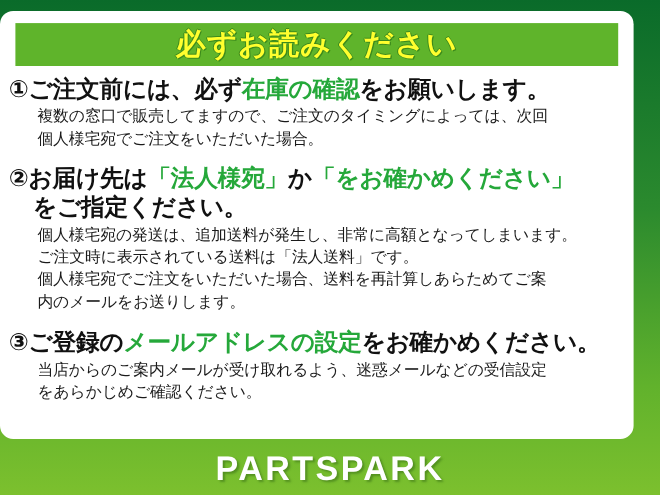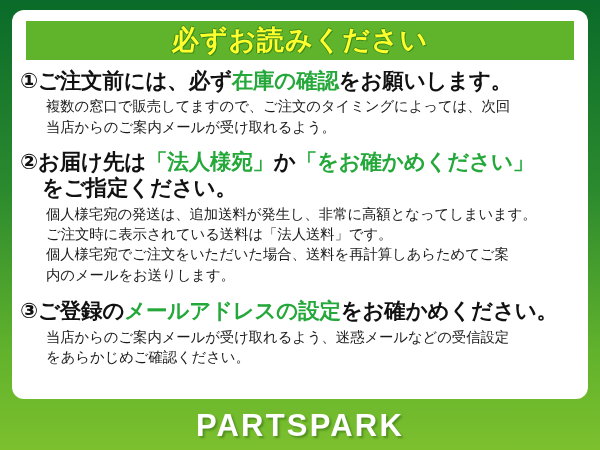--- a/index.html
+++ b/index.html
@@ -18,21 +18,21 @@
     width: 600px;
     height: 450px;
     box-sizing: border-box;
     background: linear-gradient(to bottom, #0a6b2a 0%, #2b8a2e 42%, #61b22c 78%, #7cc02e 100%);
     overflow: hidden;
   }
 
   
   #card {
     position: absolute;
-    left: 12px;
+    left: 0;
     top: 10px;
     width: 576px;
     height: 389px;
     background: #ffffff;
     border-radius: 12px;
     box-sizing: border-box;
     overflow: hidden;
   }
 
   
@@ -134,21 +134,21 @@
     <div id="title-band">
       <span id="title-text">必ずお読みください</span>
     </div>
 
     <div id="items">
 
       <div class="item" id="item-1">
         <div class="item-head"><span>①</span><span>ご注文前には、必ず</span><span class="em-green">在庫の確認</span><span>をお願いします。</span></div>
         <div class="item-body">
           <div>複数の窓口で販売してますので、ご注文のタイミングによっては、次回</div>
-          <div>当店からのご案内メールが受け取れるよう。</div>
+          <div>個人様宅宛でご注文をいただいた場合。</div>
         </div>
       </div>
 
       <div class="item" id="item-2">
         <div class="item-head wrapline"><span>②</span><span>お届け先は</span><span class="em-green">「法人様宛」</span><span>か</span><span class="em-green">「をお確かめください」</span><span class="head-line2">をご指定ください。</span></div>
         <div class="item-body">
           <div>個人様宅宛の発送は、追加送料が発生し、非常に高額となってしまいます。</div>
           <div>ご注文時に表示されている送料は「法人送料」です。</div>
           <div>個人様宅宛でご注文をいただいた場合、送料を再計算しあらためてご案</div>
           <div>内のメールをお送りします。</div>

